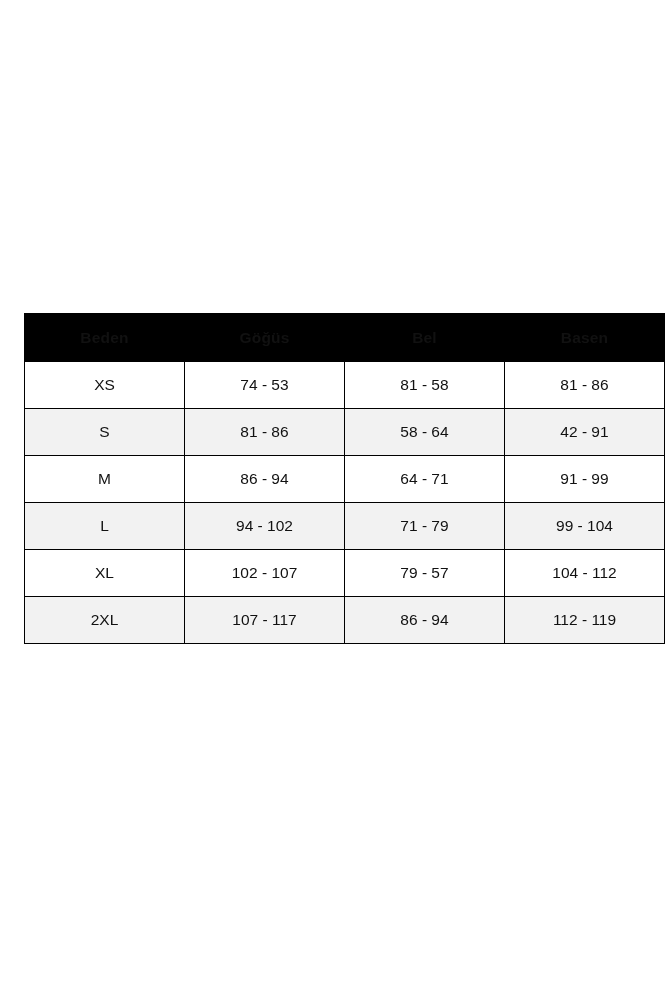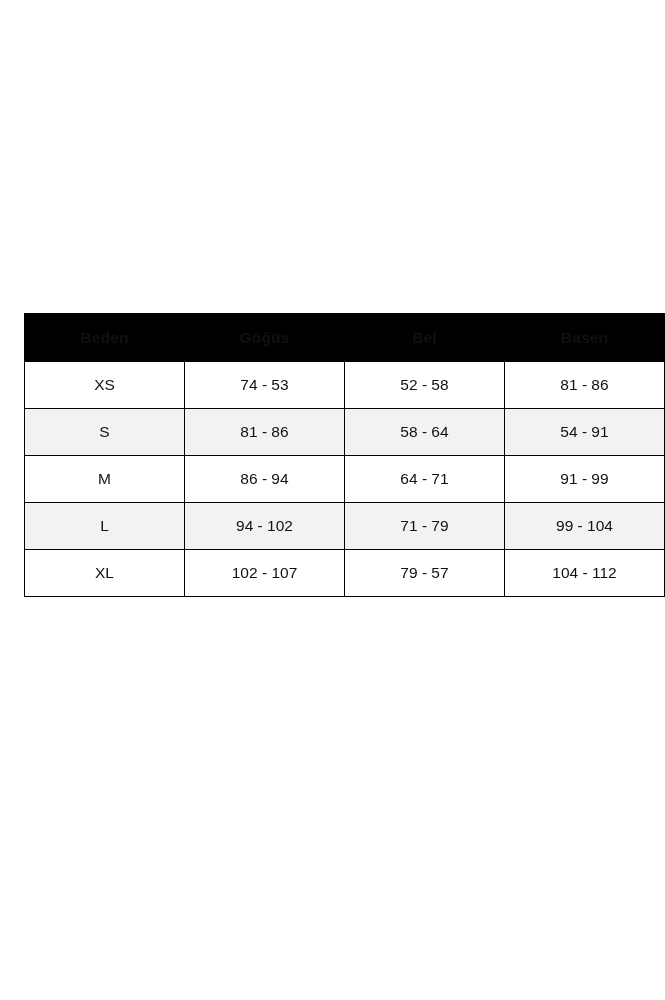--- a/index.html
+++ b/index.html
@@ -84,43 +84,49 @@
           <th>Beden</th>
           <th>Göğüs</th>
           <th>Bel</th>
           <th>Basen</th>
         </tr>
       </thead>
       <tbody>
         <tr class="odd">
           <td>XS</td>
           <td>74 - 53</td>
-          <td>52 - 58</td>
+          <td>81 - 58</td>
           <td>81 - 86</td>
         </tr>
         <tr class="even">
           <td>S</td>
           <td>81 - 86</td>
           <td>58 - 64</td>
-          <td>54 - 91</td>
+          <td>42 - 91</td>
         </tr>
         <tr class="odd">
           <td>M</td>
           <td>86 - 94</td>
           <td>64 - 71</td>
           <td>91 - 99</td>
         </tr>
         <tr class="even">
           <td>L</td>
           <td>94 - 102</td>
           <td>71 - 79</td>
           <td>99 - 104</td>
         </tr>
         <tr class="odd">
           <td>XL</td>
           <td>102 - 107</td>
           <td>79 - 57</td>
           <td>104 - 112</td>
         </tr>
+        <tr class="even">
+          <td>2XL</td>
+          <td>107 - 117</td>
+          <td>86 - 94</td>
+          <td>112 - 119</td>
+        </tr>
       </tbody>
     </table>
   </div>
 </div>
 
 </body></html>

